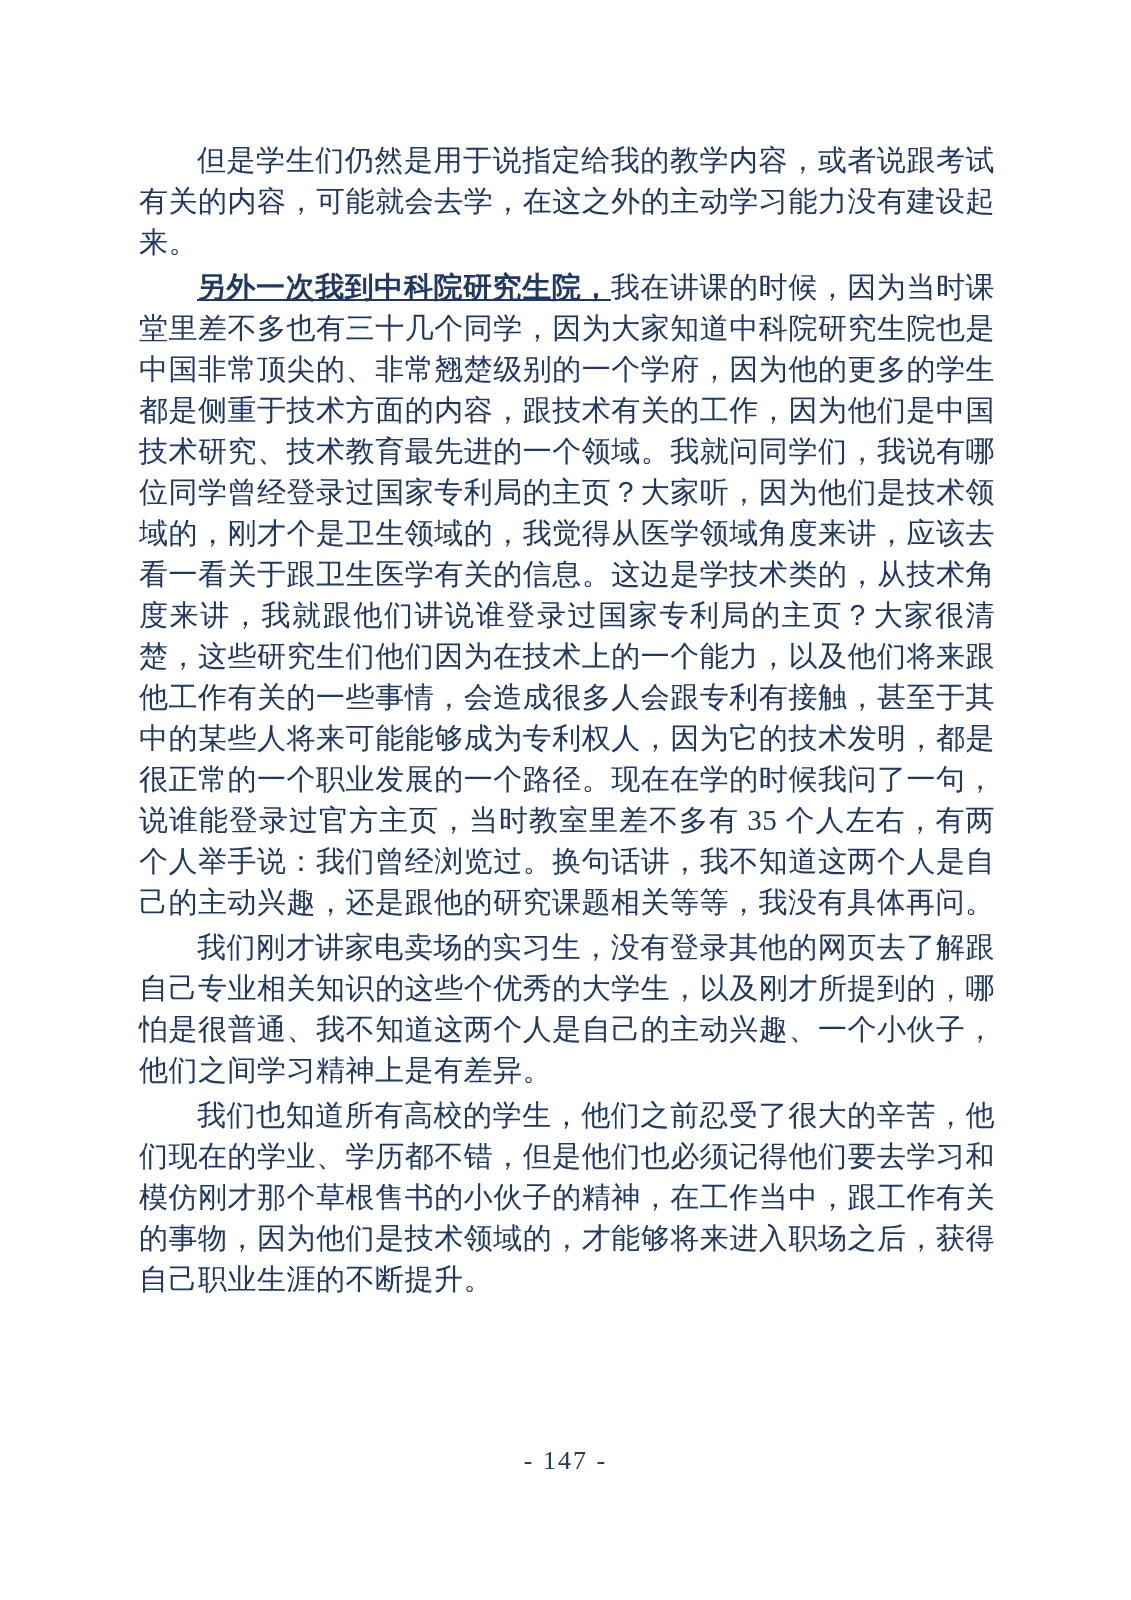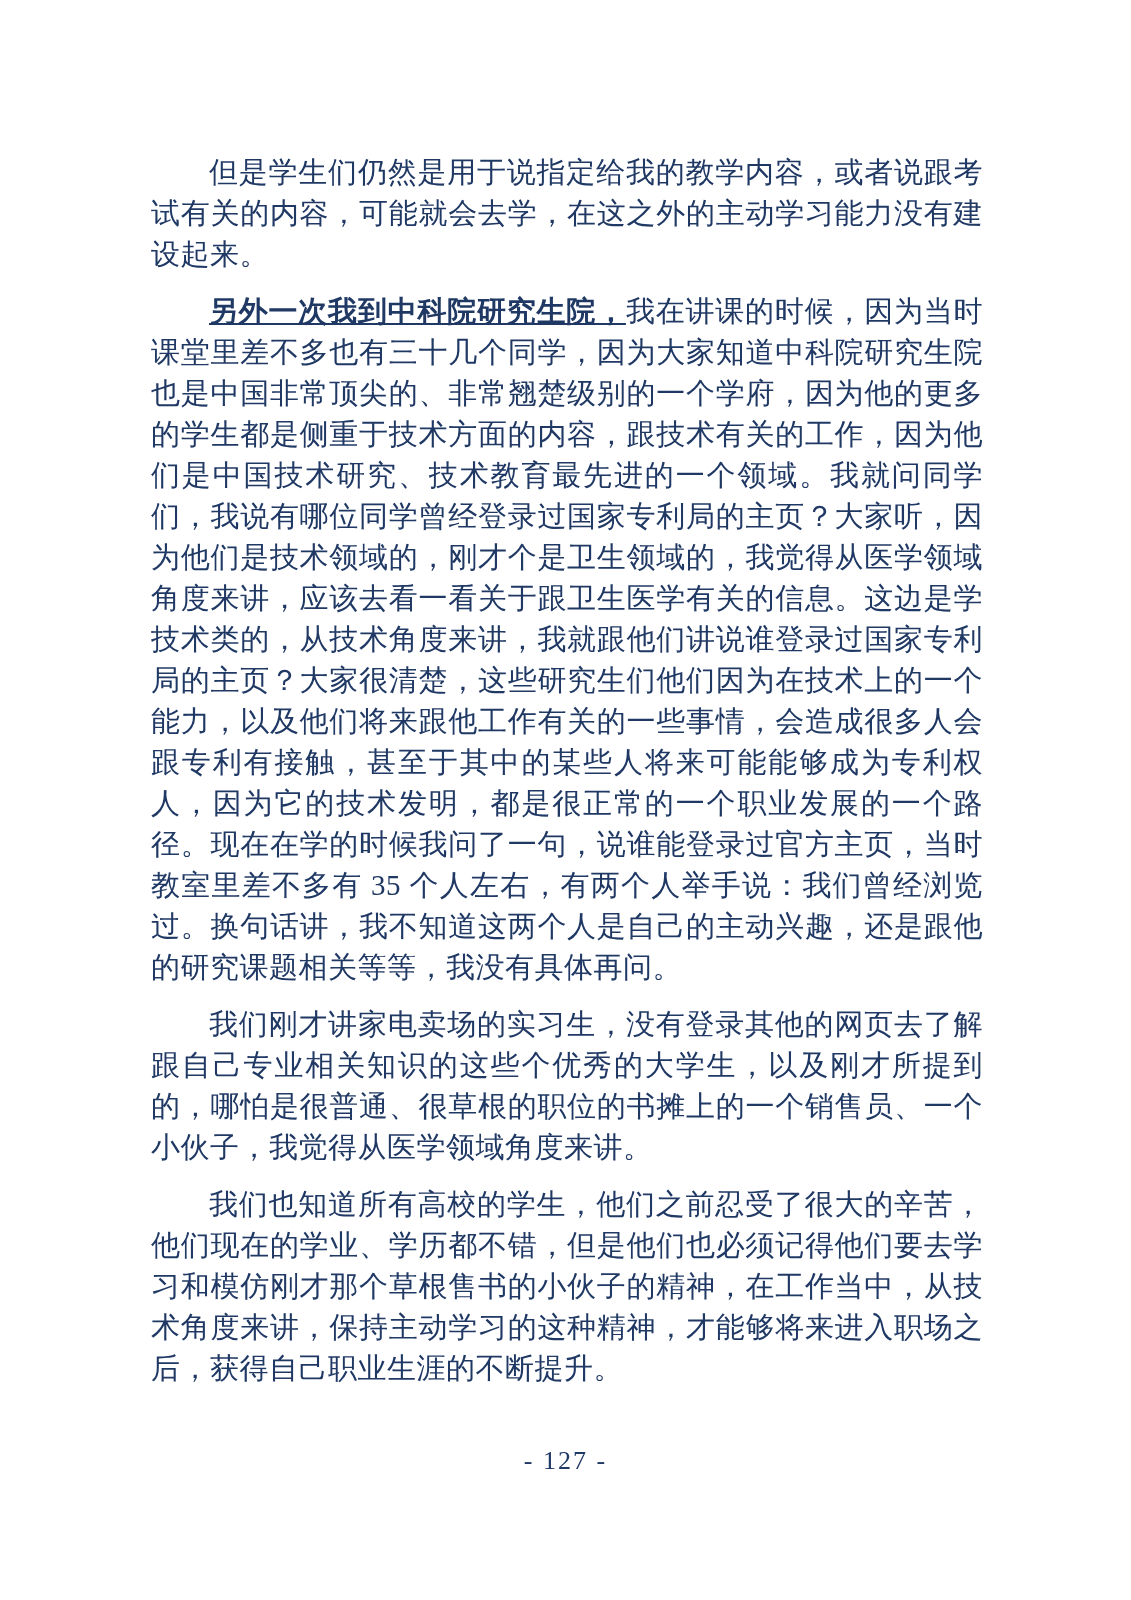--- a/index.html
+++ b/index.html
@@ -25,21 +25,21 @@
     left: 135px;
     top: 136px;
     width: 864px;
     font-size: 29px;
     line-height: 41px;
     text-align: justify;
     text-justify: inter-ideograph;
     letter-spacing: 0.5px;
   }
   .content p {
-    margin: 16px;
+    margin: 4px;
     padding: 0;
     text-indent: 2em;
   }
   .bold {
     font-weight: bold;
     text-decoration: underline;
   }
   .page-footer {
     position: absolute;
     left: 0;
@@ -51,19 +51,19 @@
   }
 </style>
 </head>
 <body style="color: rgb(31, 56, 100); background: rgb(255, 255, 255);">
 
 <main class="page">
   <section class="content">
 
   <p><span>但是学生们仍然是用于说指定给我的教学内容，或者说跟考试有关的内容，可能就会去学，在这之外的主动学习能力没有建设起来。</span></p>
       <p><span class="bold">另外一次我到中科院研究生院，</span><span>我在讲课的时候，因为当时课堂里差不多也有三十几个同学，因为大家知道中科院研究生院也是中国非常顶尖的、非常翘楚级别的一个学府，因为他的更多的学生都是侧重于技术方面的内容，跟技术有关的工作，因为他们是中国技术研究、技术教育最先进的一个领域。我就问同学们，我说有哪位同学曾经登录过国家专利局的主页？大家听，因为他们是技术领域的，刚才个是卫生领域的，我觉得从医学领域角度来讲，应该去看一看关于跟卫生医学有关的信息。这边是学技术类的，从技术角度来讲，我就跟他们讲说谁登录过国家专利局的主页？大家很清楚，这些研究生们他们因为在技术上的一个能力，以及他们将来跟他工作有关的一些事情，会造成很多人会跟专利有接触，甚至于其中的某些人将来可能能够成为专利权人，因为它的技术发明，都是很正常的一个职业发展的一个路径。现在在学的时候我问了一句，说谁能登录过官方主页，当时教室里差不多有 35 个人左右，有两个人举手说：我们曾经浏览过。换句话讲，我不知道这两个人是自己的主动兴趣，还是跟他的研究课题相关等等，我没有具体再问。</span></p>
-      <p><span>我们刚才讲家电卖场的实习生，没有登录其他的网页去了解跟自己专业相关知识的这些个优秀的大学生，以及刚才所提到的，哪怕是很普通、很草根的职位的书摊上的一个销售员、一个小伙子，我觉得从医学领域角度来讲。</span></p>
-      <p><span>我们也知道所有高校的学生，他们之前忍受了很大的辛苦，他们现在的学业、学历都不错，但是他们也必须记得他们要去学习和模仿刚才那个草根售书的小伙子的精神，在工作当中，从技术角度来讲，保持主动学习的这种精神，才能够将来进入职场之后，获得自己职业生涯的不断提升。</span></p>
+      <p><span>我们刚才讲家电卖场的实习生，没有登录其他的网页去了解跟自己专业相关知识的这些个优秀的大学生，以及刚才所提到的，哪怕是很普通、我不知道这两个人是自己的主动兴趣、一个小伙子，他们之间学习精神上是有差异。</span></p>
+      <p><span>我们也知道所有高校的学生，他们之前忍受了很大的辛苦，他们现在的学业、学历都不错，但是他们也必须记得他们要去学习和模仿刚才那个草根售书的小伙子的精神，在工作当中，跟工作有关的事物，因为他们是技术领域的，才能够将来进入职场之后，获得自己职业生涯的不断提升。</span></p>
     </section>
   <footer class="page-footer">
-    <span>- 127 -</span>
+    <span>- 147 -</span>
   </footer>
 </main>
 
 </body></html>

